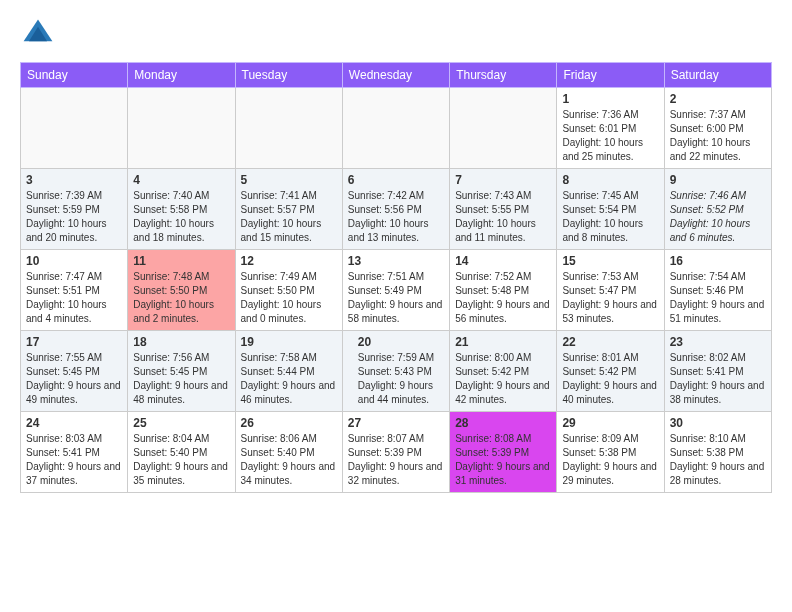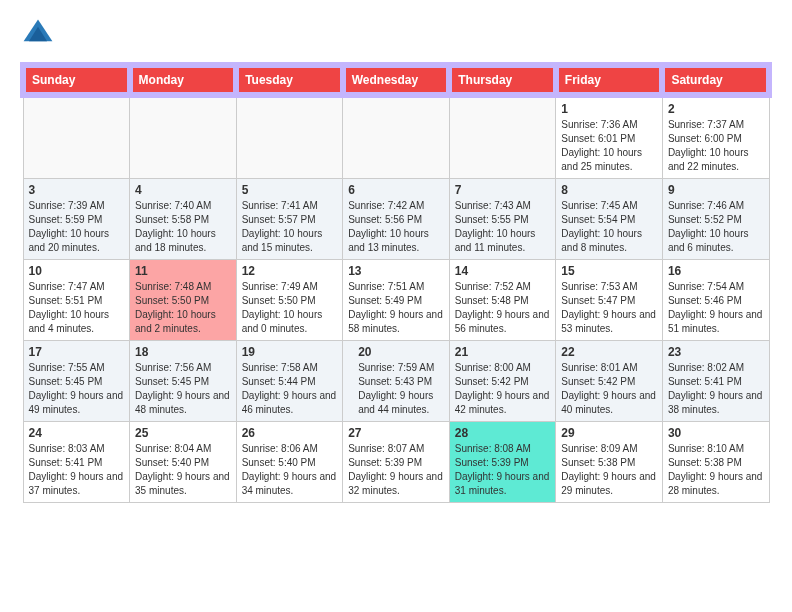--- a/index.html
+++ b/index.html
@@ -57,27 +57,27 @@
     }
     .location {
       font-size: 15px;
       color: #555;
     }
     .calendar {
       width: 100%;
       border-collapse: collapse;
     }
     .calendar th {
-      background: #ef4444;
+      background: #8b5cf6;
       color: #fff;
       font-size: 12px;
-      font-weight: bold;
+      font-weight: normal;
       padding: 5px 6px;
       text-align: left;
-      border: 6px solid #c4b5fd;
+      border: 1px solid #c4b5fd;
     }
     .calendar td {
       border: 1px solid #ccc;
       vertical-align: top;
       padding: 4px 5px;
       font-size: 10.5px;
       color: #333;
       width: calc(100% / 7);
       min-height: 70px;
       height: 80px;
@@ -190,21 +190,21 @@
 Daylight: 10 hours and 11 minutes.</div>
           </td>
           <td style="background: rgb(240, 244, 248);">
             <span class="day-num">8</span>
             <div class="day-info" style="white-space: pre-line;">Sunrise: 7:45 AM
 Sunset: 5:54 PM
 Daylight: 10 hours and 8 minutes.</div>
           </td>
           <td style="background: rgb(240, 244, 248);">
             <span class="day-num">9</span>
-            <div class="day-info" style="white-space: pre-line;">Sunrise: 7:46 AM
+            <div class="day-info" style="white-space: pre-line; font-style: italic;">Sunrise: 7:46 AM
 Sunset: 5:52 PM
 Daylight: 10 hours and 6 minutes.</div>
           </td>
         </tr>
         <tr>
           <td style="background: rgb(255, 255, 255);">
             <span class="day-num">10</span>
             <div class="day-info" style="white-space: pre-line;">Sunrise: 7:47 AM
 Sunset: 5:51 PM
 Daylight: 10 hours and 4 minutes.</div>
@@ -308,21 +308,21 @@
             <div class="day-info" style="white-space: pre-line;">Sunrise: 8:06 AM
 Sunset: 5:40 PM
 Daylight: 9 hours and 34 minutes.</div>
           </td>
           <td style="background: rgb(255, 255, 255);">
             <span class="day-num">27</span>
             <div class="day-info" style="white-space: pre-line;">Sunrise: 8:07 AM
 Sunset: 5:39 PM
 Daylight: 9 hours and 32 minutes.</div>
           </td>
-          <td style="background: #5eead4;">
+          <td style="background: #d946ef;">
             <span class="day-num">28</span>
             <div class="day-info" style="white-space: pre-line;">Sunrise: 8:08 AM
 Sunset: 5:39 PM
 Daylight: 9 hours and 31 minutes.</div>
           </td>
           <td style="background: rgb(255, 255, 255);">
             <span class="day-num">29</span>
             <div class="day-info" style="white-space: pre-line;">Sunrise: 8:09 AM
 Sunset: 5:38 PM
 Daylight: 9 hours and 29 minutes.</div>

